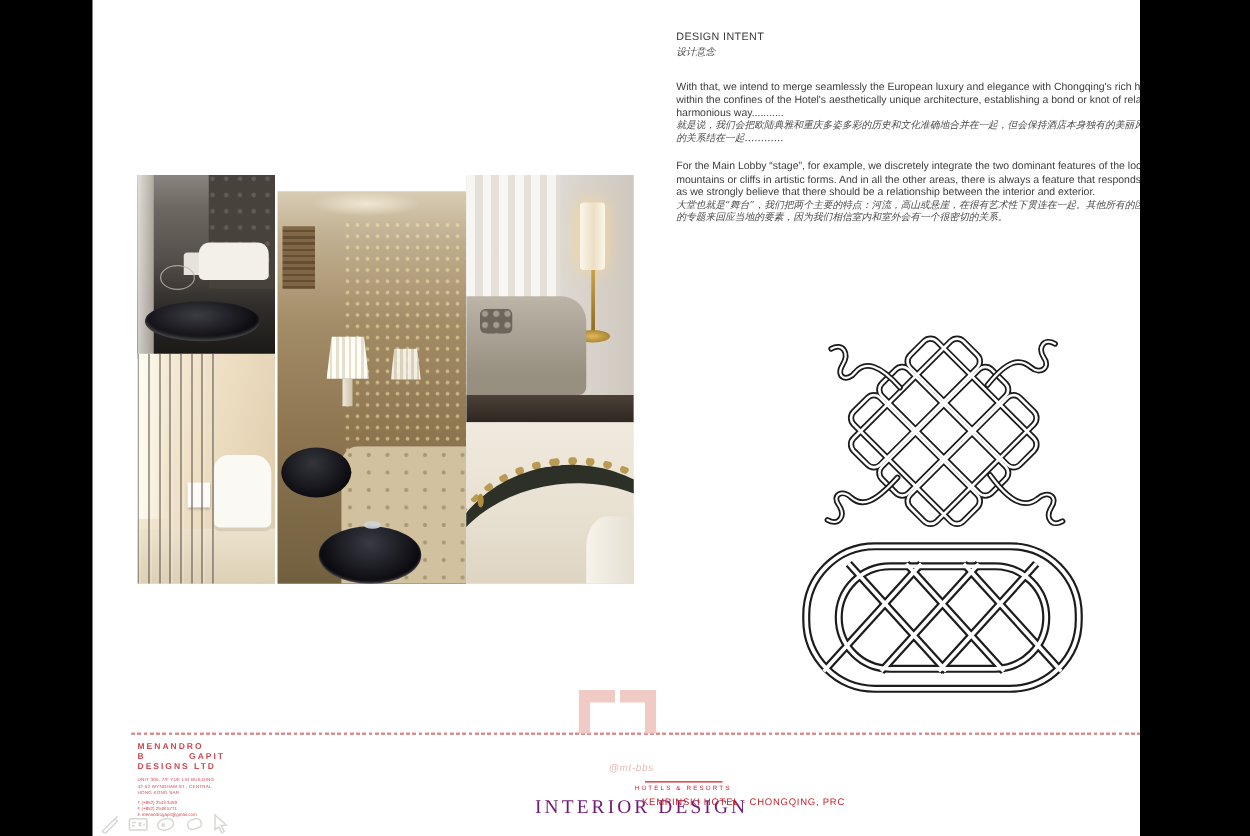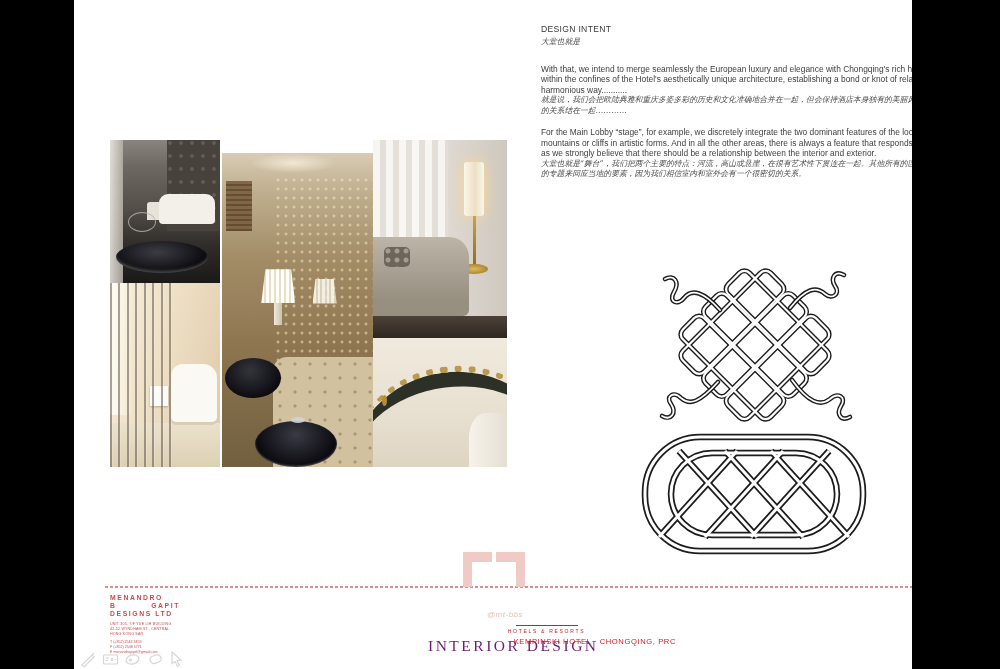--- a/index.html
+++ b/index.html
@@ -161,21 +161,21 @@
     <div id="p5" class="photo">
       <div class="gild"></div>
         <div class="rail"></div>
         <div class="curtain"></div>
         <div class="sconce"></div>
     </div>
   </div>
 
   <div id="text-col">
     <div class="sec-title">DESIGN INTENT</div>
-    <div class="zh title-zh">大堂也就是</div>
+    <div class="zh title-zh">设计意念</div>
 
     <div class="para">
     </div>
     <div class="para">
       <div class="en">With that, we intend to merge seamlessly the European luxury and elegance with Chongqing's rich history and culture within the confines of the Hotel's aesthetically unique architecture, establishing a bond or knot of relationship in a very harmonious way...........</div>
       <div class="zh">就是说，我们会把欧陆典雅和重庆多姿多彩的历史和文化准确地合并在一起，但会保持酒店本身独有的美丽风格，把和谐与团结的关系结在一起…………</div>
     </div>
     <div class="para">
       <div class="en">For the Main Lobby “stage”, for example, we discretely integrate the two dominant features of the location: rivers and mountains or cliffs in artistic forms. And in all the other areas, there is always a feature that responds to local elements as we strongly believe that there should be a relationship between the interior and exterior.</div>
       <div class="zh">大堂也就是“舞台”，我们把两个主要的特点：河流，高山或悬崖，在很有艺术性下贯连在一起。其他所有的区域，会有一种特别的专题来回应当地的要素，因为我们相信室内和室外会有一个很密切的关系。</div>

